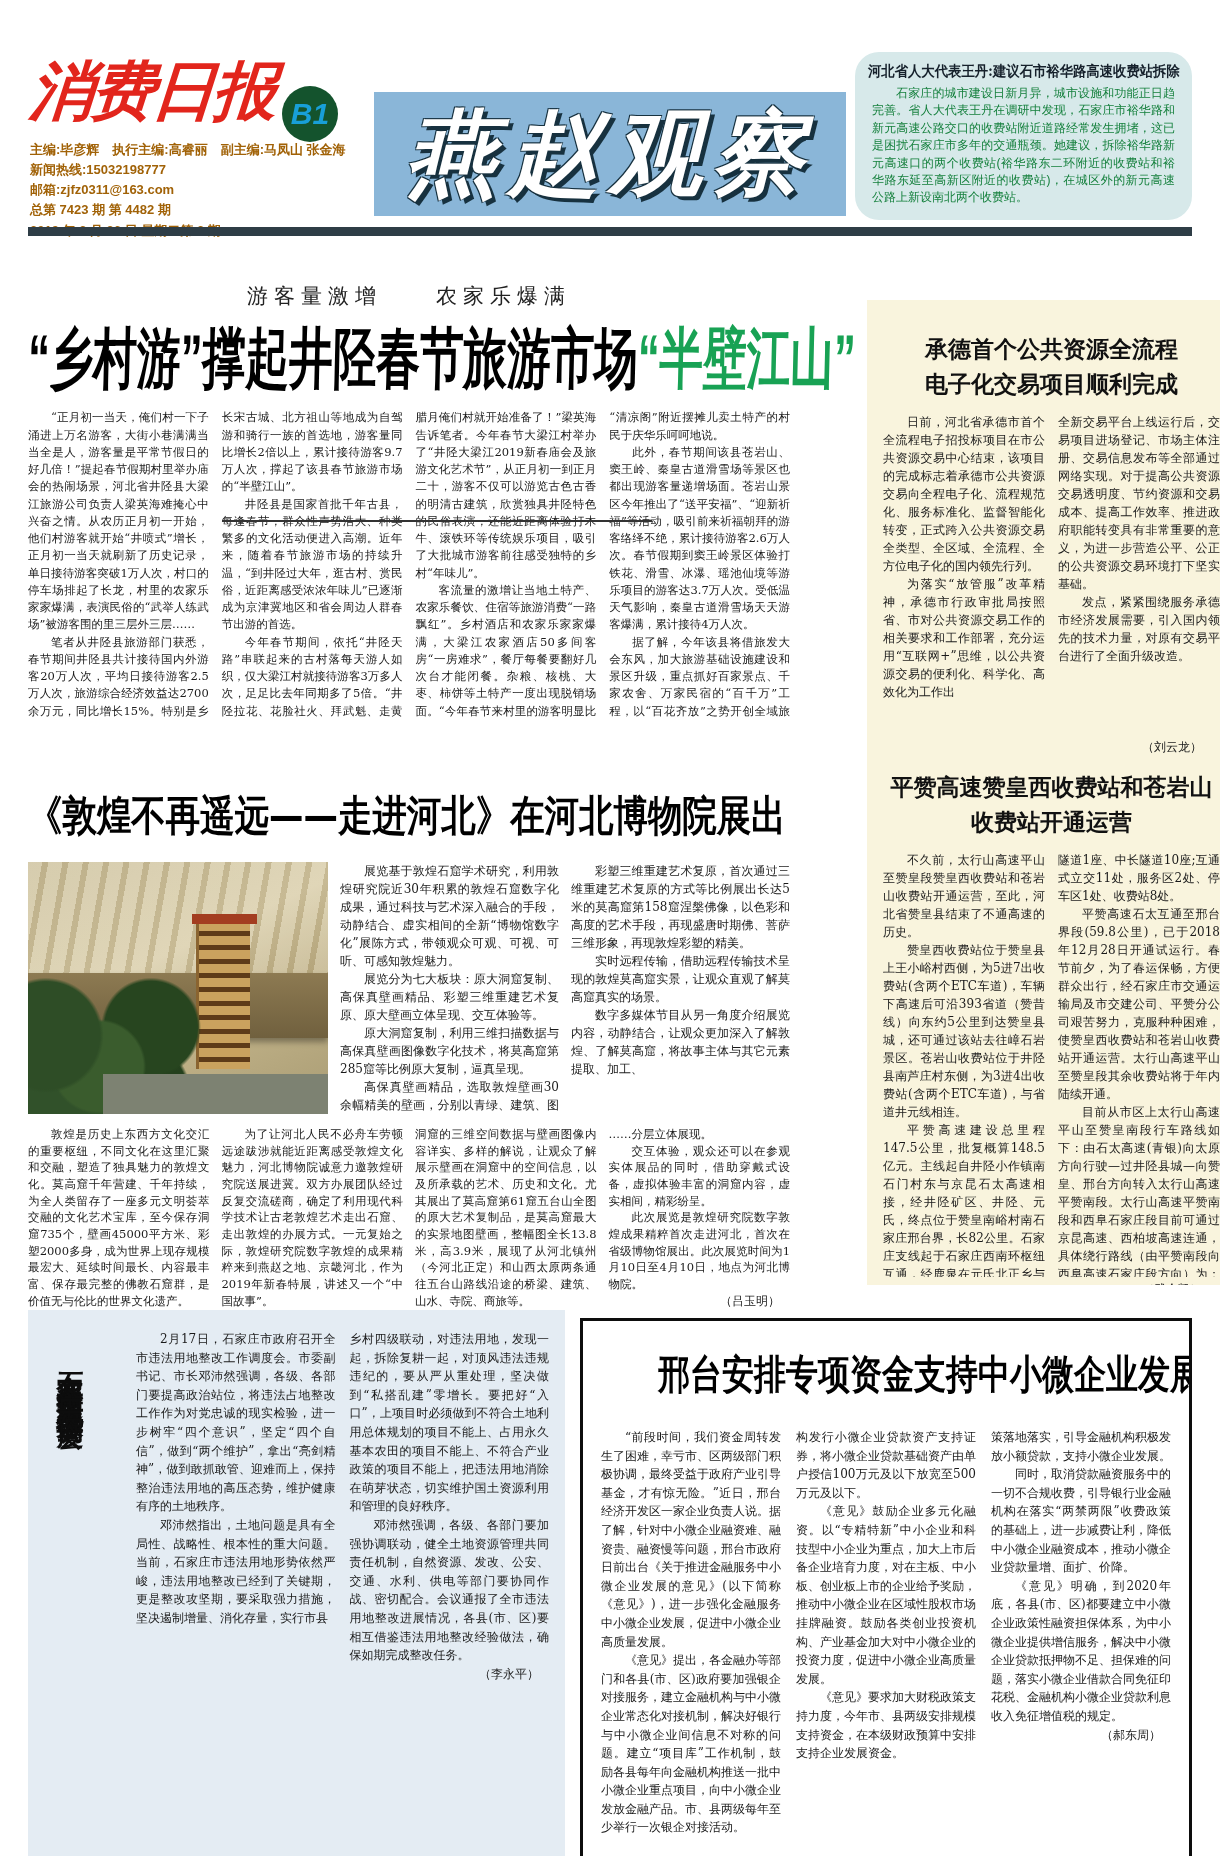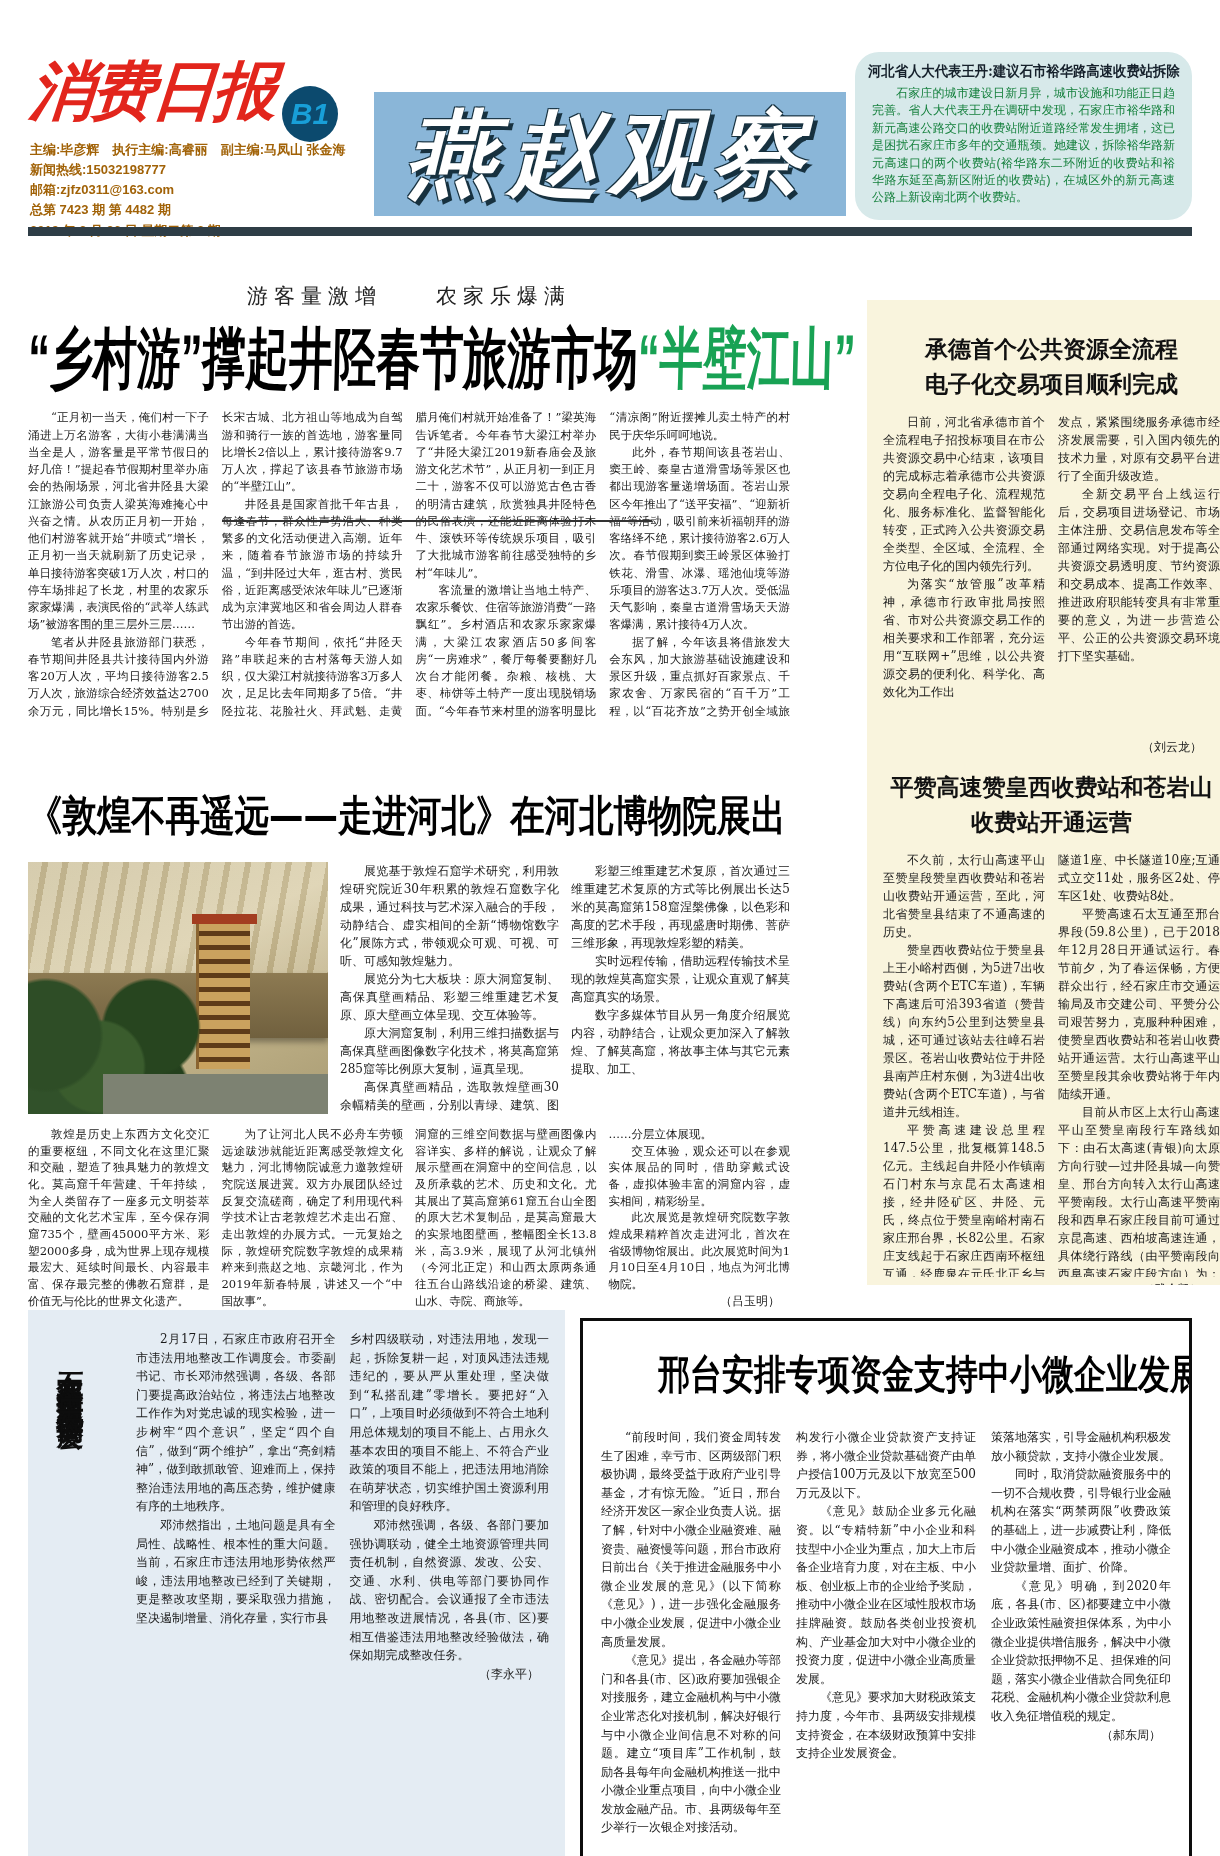--- a/index.html
+++ b/index.html
@@ -2,21 +2,21 @@
 <html><head>
 <meta charset="utf-8">
 <style>
   html,body{margin:0;padding:0;background:#9a9a9a;}
   .page{position:relative;width:1220px;height:1856px;background:#ffffff;margin:0 auto;
         overflow:hidden;font-family:"DejaVu Serif","Liberation Serif",serif;color:#1a1a1a;}
   
   .logo{position:absolute;left:30px;top:48px;font-size:64px;font-weight:bold;font-style:italic;
         color:#e2251c;letter-spacing:-3px;transform:skewX(-4deg);transform-origin:left;white-space:nowrap;}
   .badge{position:absolute;left:282px;top:86px;width:56px;height:56px;border-radius:50%;
-         background:#0c4a6e;text-align:center;line-height:56px;font-family:"Liberation Sans",sans-serif;
+         background:#14532d;text-align:center;line-height:56px;font-family:"Liberation Sans",sans-serif;
          font-weight:bold;font-style:italic;font-size:30px;color:#189fd8;}
   .mast-info{position:absolute;left:30px;top:140px;width:345px;font-family:"Liberation Sans",sans-serif;
              font-size:13px;font-weight:bold;line-height:1.55;color:#a16207;}
   .mast-info div{white-space:nowrap;}
   .date-row{display:flex;justify-content:flex-start;width:330px;}
   
   .banner{position:absolute;left:374px;top:92px;width:472px;height:124px;background:#8ab6d8;
           display:flex;align-items:center;justify-content:center;overflow:hidden;}
   .banner span{font-family:Liberation Serif, serif;font-weight:900;font-style:italic;
                font-size:92px;letter-spacing:10px;color:#ffffff;white-space:nowrap;
@@ -196,22 +196,22 @@
   <div class="rail">
     <div>
       <h2><span>承德首个公共资源全流程</span><br>
           <span>电子化交易项目顺利完成</span></h2>
       <div class="cols chengde-body">
         <div class="col">
             <p>日前，河北省承德市首个全流程电子招投标项目在市公共资源交易中心结束，该项目的完成标志着承德市公共资源交易向全程电子化、流程规范化、服务标准化、监督智能化转变，正式跨入公共资源交易全类型、全区域、全流程、全方位电子化的国内领先行列。</p>
             <p>为落实“放管服”改革精神，承德市行政审批局按照省、市对公共资源交易工作的相关要求和工作部署，充分运用“互联网+”思维，以公共资源交易的便利化、科学化、高效化为工作出</p>
           </div>
         <div class="col cont">
+            <p>全新交易平台上线运行后，交易项目进场登记、市场主体注册、交易信息发布等全部通过网络实现。对于提高公共资源交易透明度、节约资源和交易成本、提高工作效率、推进政府职能转变具有非常重要的意义，为进一步营造公平、公正的公共资源交易环境打下坚实基础。</p>
             <p>发点，紧紧围绕服务承德市经济发展需要，引入国内领先的技术力量，对原有交易平台进行了全面升级改造。</p>
-            <p>全新交易平台上线运行后，交易项目进场登记、市场主体注册、交易信息发布等全部通过网络实现。对于提高公共资源交易透明度、节约资源和交易成本、提高工作效率、推进政府职能转变具有非常重要的意义，为进一步营造公平、公正的公共资源交易环境打下坚实基础。</p>
           </div>
       </div>
       <div class="byline">（刘云龙）</div>
     </div>
     <div>
       <h2><span>平赞高速赞皇西收费站和苍岩山</span><br>
           <span>收费站开通运营</span></h2>
       <div class="cols pingzan-body">
         <div class="col">
             <p>不久前，太行山高速平山至赞皇段赞皇西收费站和苍岩山收费站开通运营，至此，河北省赞皇县结束了不通高速的历史。</p>

